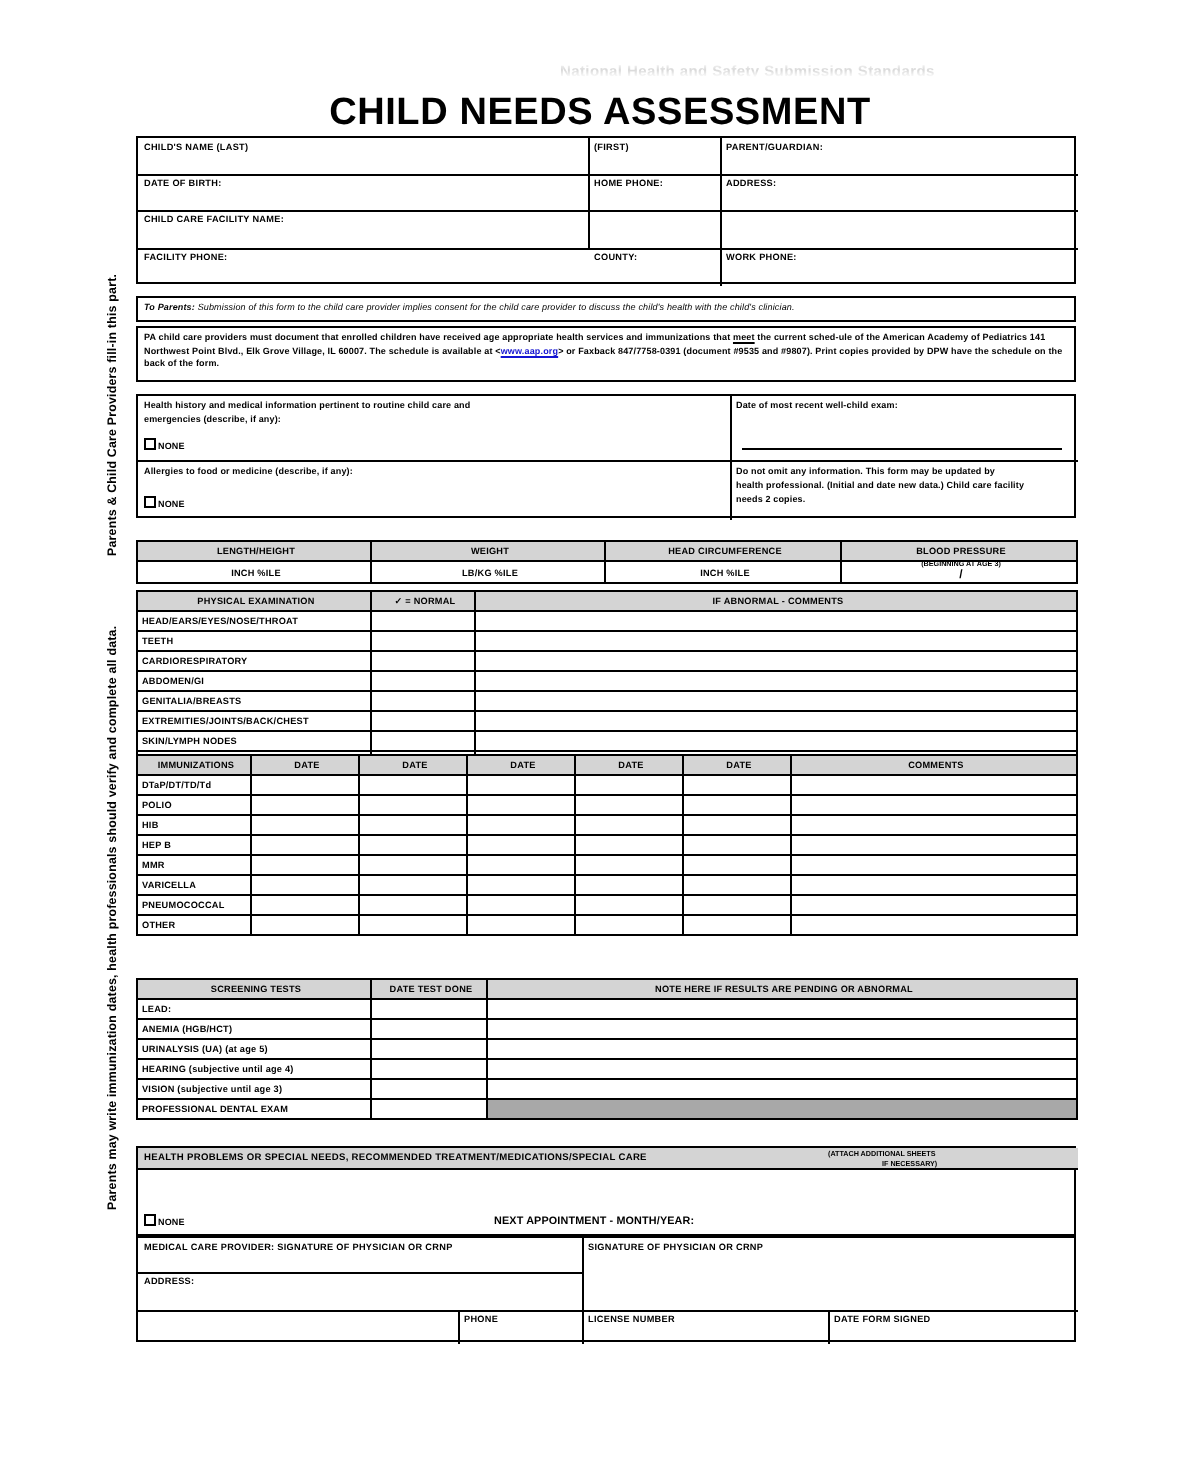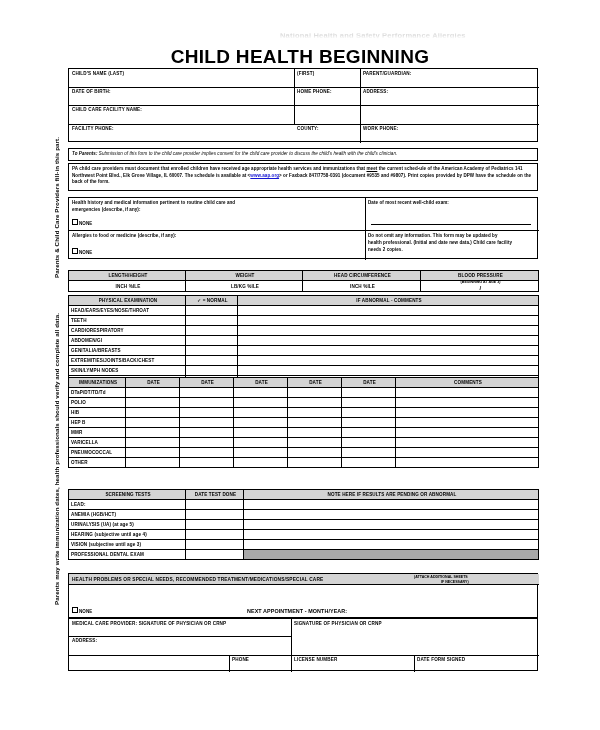--- a/index.html
+++ b/index.html
@@ -74,22 +74,22 @@
   td.gray{background:#a8a8a8;}
   td.blank{}
   .tiny{font-size:3.6px;letter-spacing:0;}
   .slash{font-size:6px;}
 </style>
 </head>
 <body>
 
 <div class="page">
 
-  <div class="ghost-line">National Health and Safety Performance Allergies</div>
-  <div class="doc-title">CHILD HEALTH BEGINNING</div>
+  <div class="ghost-line">National Health and Safety Submission Standards</div>
+  <div class="doc-title">CHILD NEEDS ASSESSMENT</div>
 
   <div class="vtext" id="v1">Parents &amp; Child Care Providers fill-in this part.</div>
   <div class="vtext" id="v2">Parents may write immunization dates, health professionals should verify and complete all data.</div>
 
   <div class="bx" style="left:68px;top:68px;width:470px;height:74px;">
     <div class="vline" style="left:225px;top:0;height:55px;"></div>
     <div class="vline" style="left:291px;top:0;height:74px;"></div>
     <div class="hline" style="left:0;top:18px;width:470px;"></div>
     <div class="hline" style="left:0;top:36px;width:291px;"></div>
     <div class="hline" style="left:0;top:55px;width:470px;"></div>

